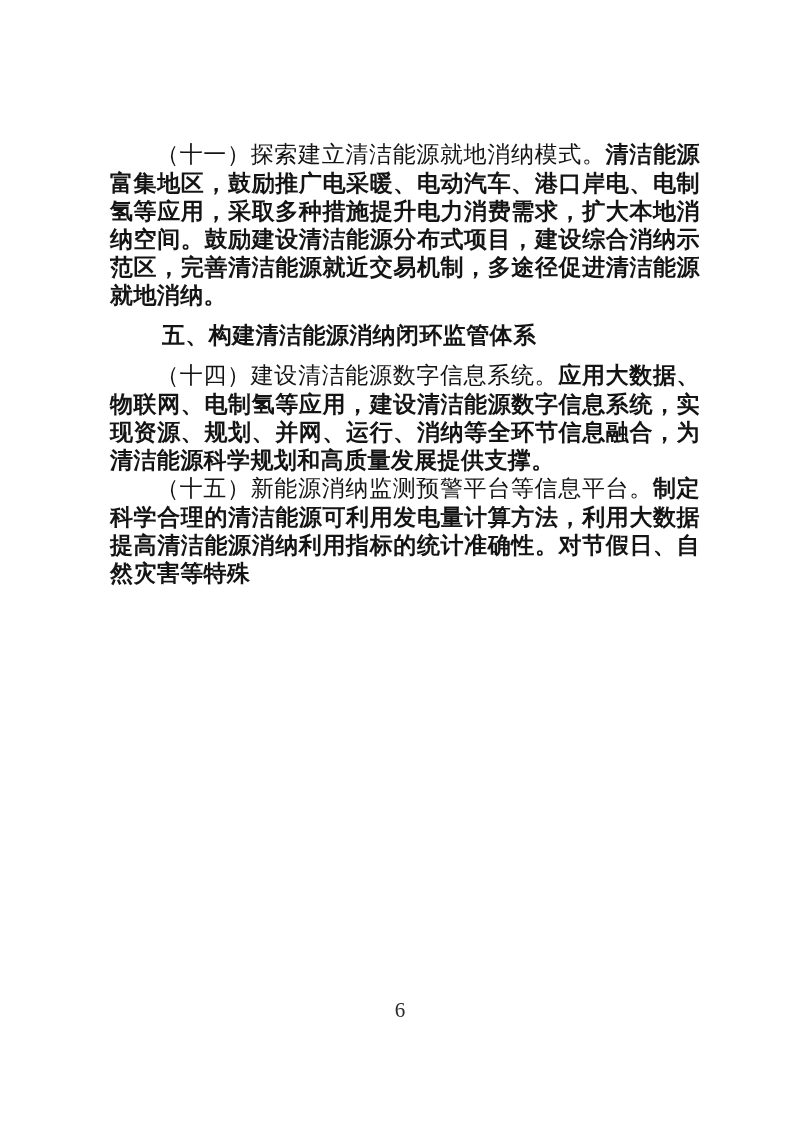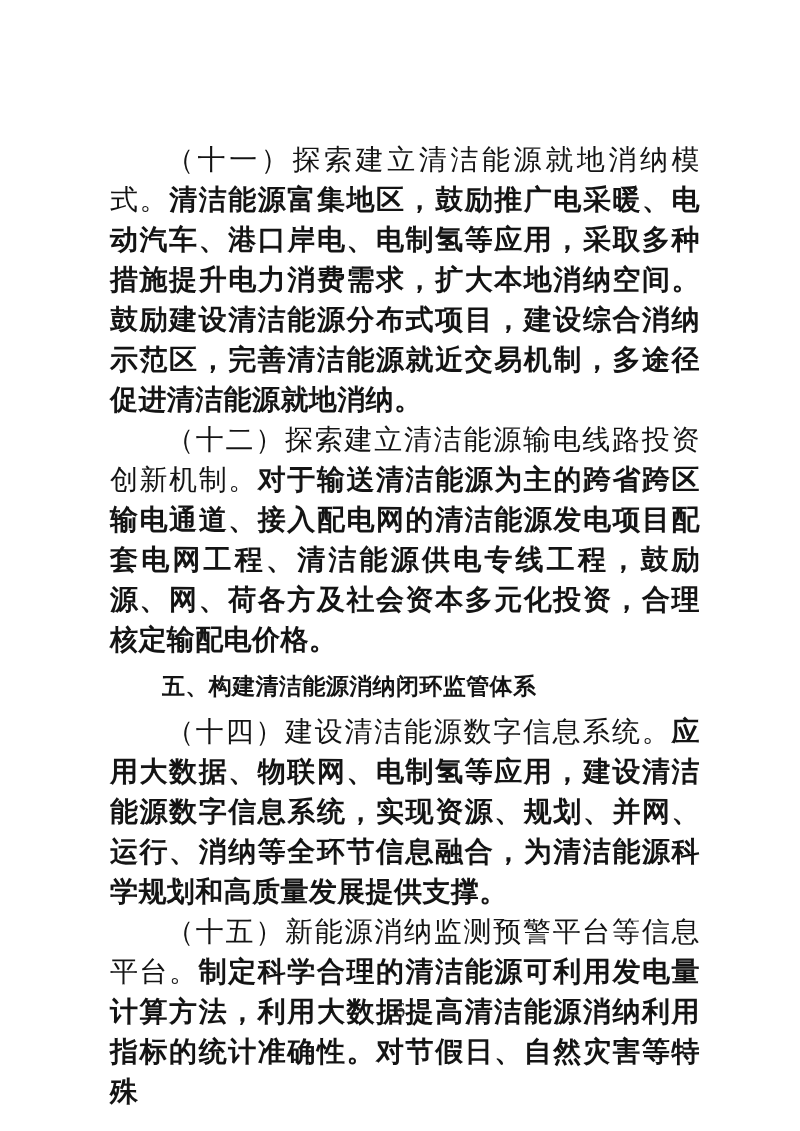--- a/index.html
+++ b/index.html
@@ -18,22 +18,22 @@
     overflow: hidden;
   }
   .content {
     position: absolute;
     left: 110px;
     top: 140px;
     width: 590px;
     color: #141414;
   }
   .para {
-    font-size: 28px;
-    line-height: 40px;
+    font-size: 23px;
+    line-height: 28px;
     text-align: justify;
     text-indent: 2em;
     letter-spacing: 0.4px;
     margin: 0;
   }
   
   .lead {
     font-family: "Liberation Serif", "DejaVu Serif", serif;
     font-weight: 400;
   }
@@ -63,21 +63,20 @@
   }
 </style>
 </head>
 <body>
 
 <div class="page">
   <div class="content">
 
     <p class="para"><span class="lead">（十一）探索建立清洁能源就地消纳模式。</span><span class="body-text">清洁能源富集地区，鼓励推广电采暖、电动汽车、港口岸电、电制氢等应用，采取多种措施提升电力消费需求，扩大本地消纳空间。鼓励建设清洁能源分布式项目，建设综合消纳示范区，完善清洁能源就近交易机制，多途径促进清洁能源就地消纳。</span></p>
 
-    <p class="para"><span class="lead">（十二）探索建立清洁能源输电线路投资创新机制。</span><span class="body-text">对于输送清洁能源为主的跨省跨区输电通道、接入配电网的清洁能源发电项目配套电网工程、清洁能源供电专线工程，鼓励源、网、荷各方及社会资本多元化投资，合理核定输配电价格。</span></p>
 
     <p class="heading">五、构建清洁能源消纳闭环监管体系</p>
 
 
     <p class="para"><span class="lead">（十四）建设清洁能源数字信息系统。</span><span class="body-text">应用大数据、物联网、电制氢等应用，建设清洁能源数字信息系统，实现资源、规划、并网、运行、消纳等全环节信息融合，为清洁能源科学规划和高质量发展提供支撑。</span></p>
 
     <p class="para"><span class="lead">（十五）新能源消纳监测预警平台等信息平台。</span><span class="body-text">制定科学合理的清洁能源可利用发电量计算方法，利用大数据提高清洁能源消纳利用指标的统计准确性。对节假日、自然灾害等特殊</span></p>
 
   </div>
 

